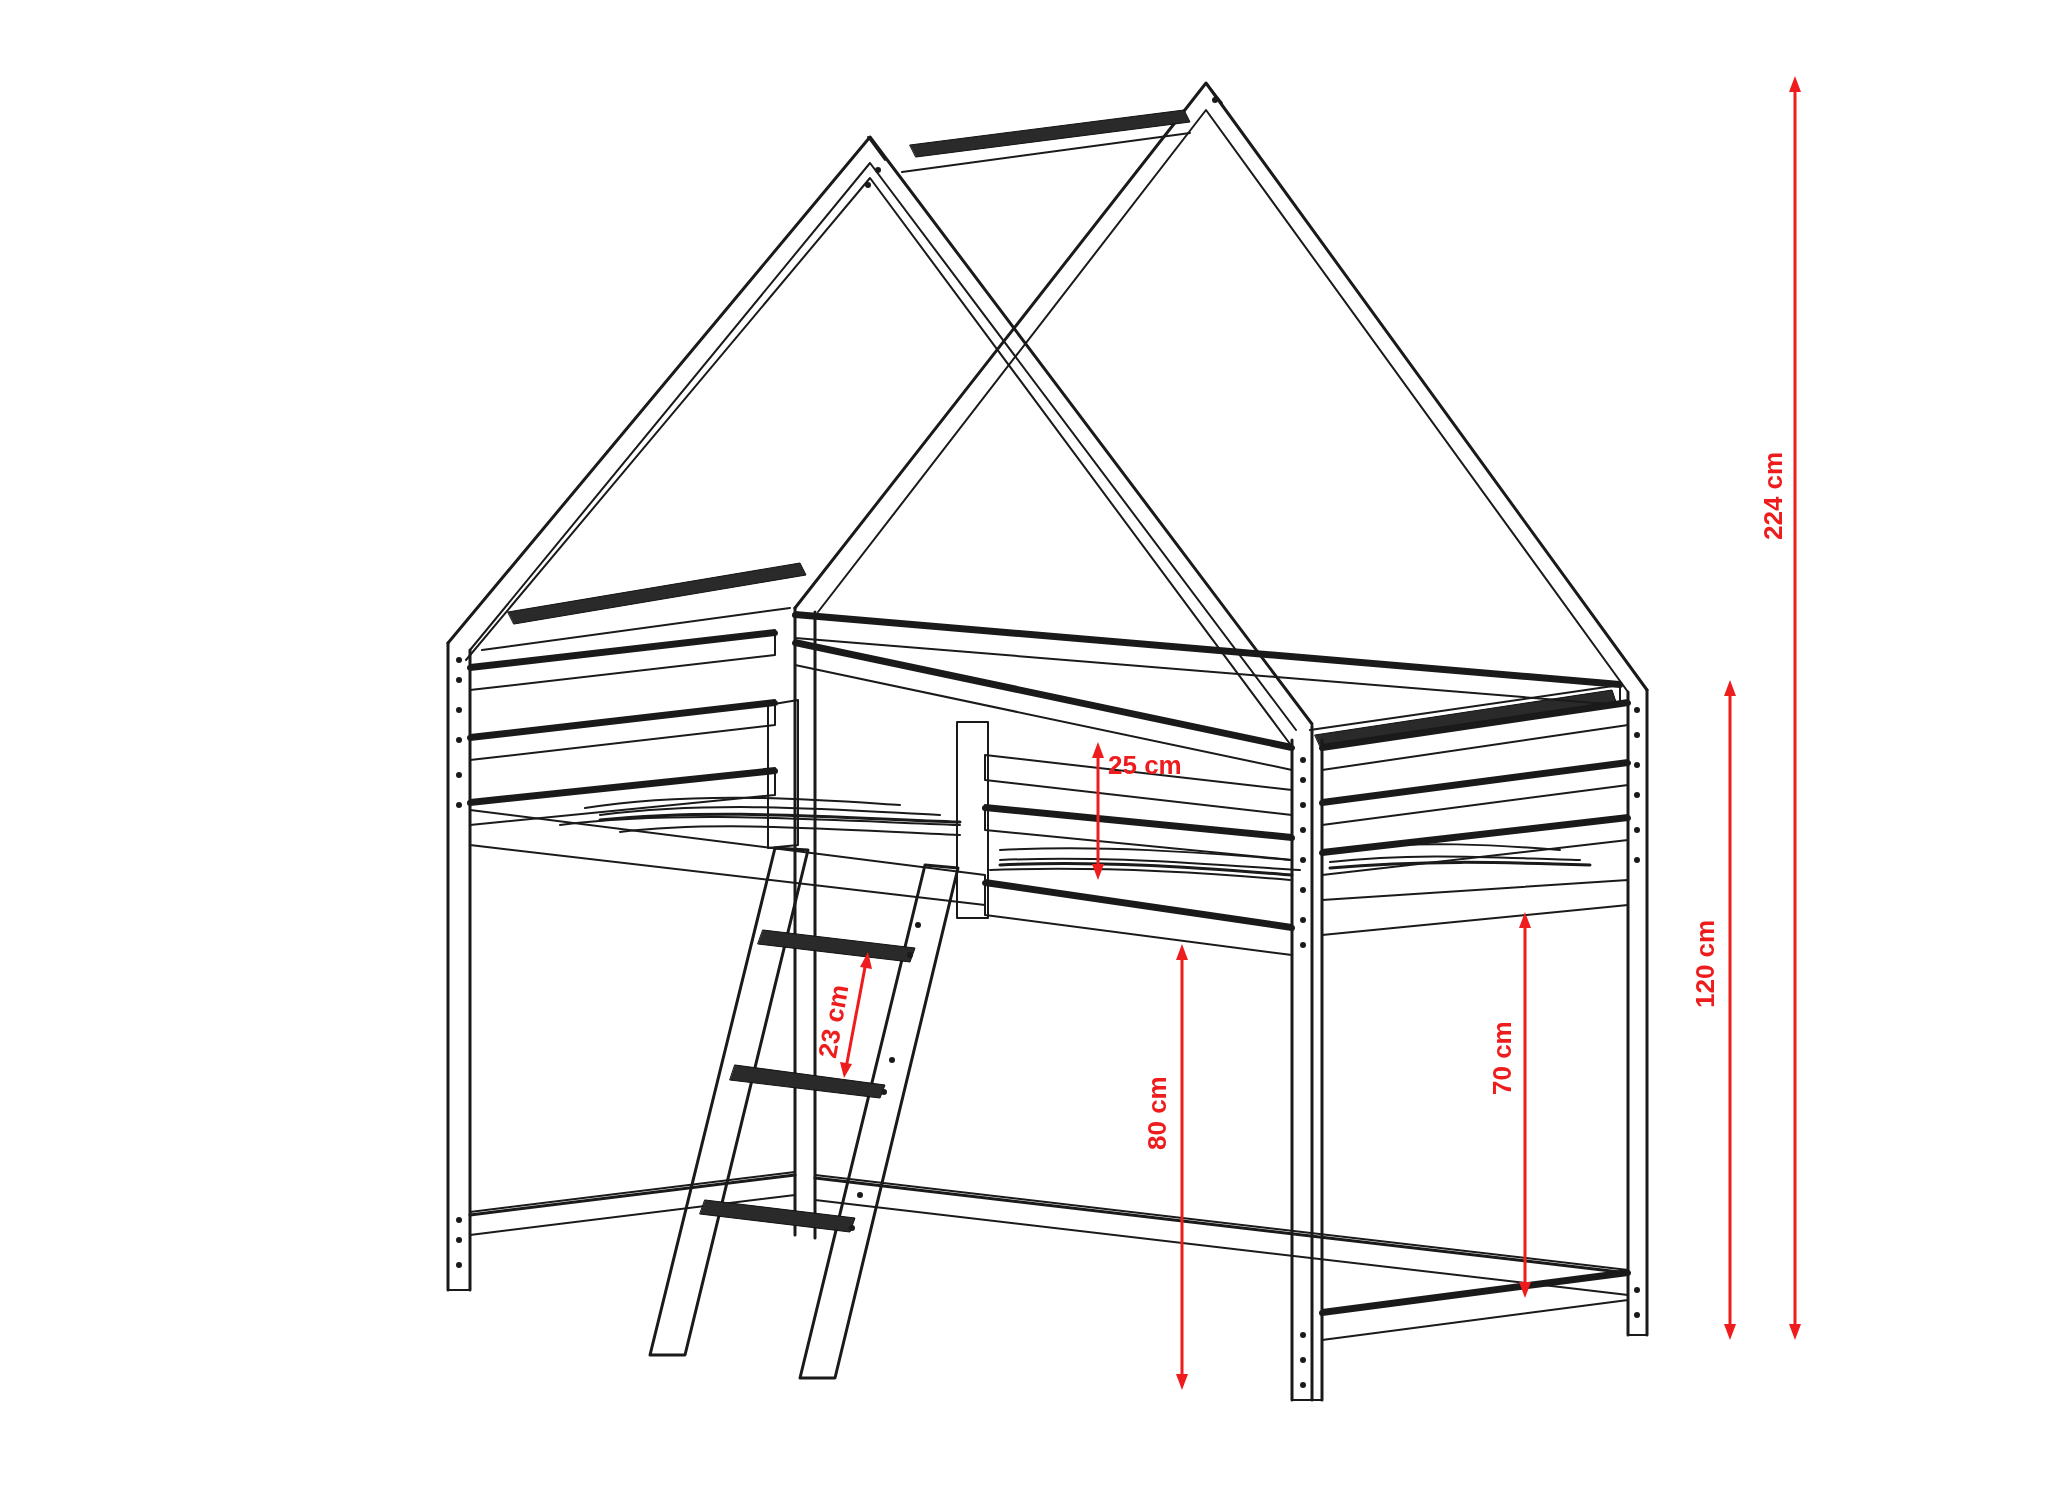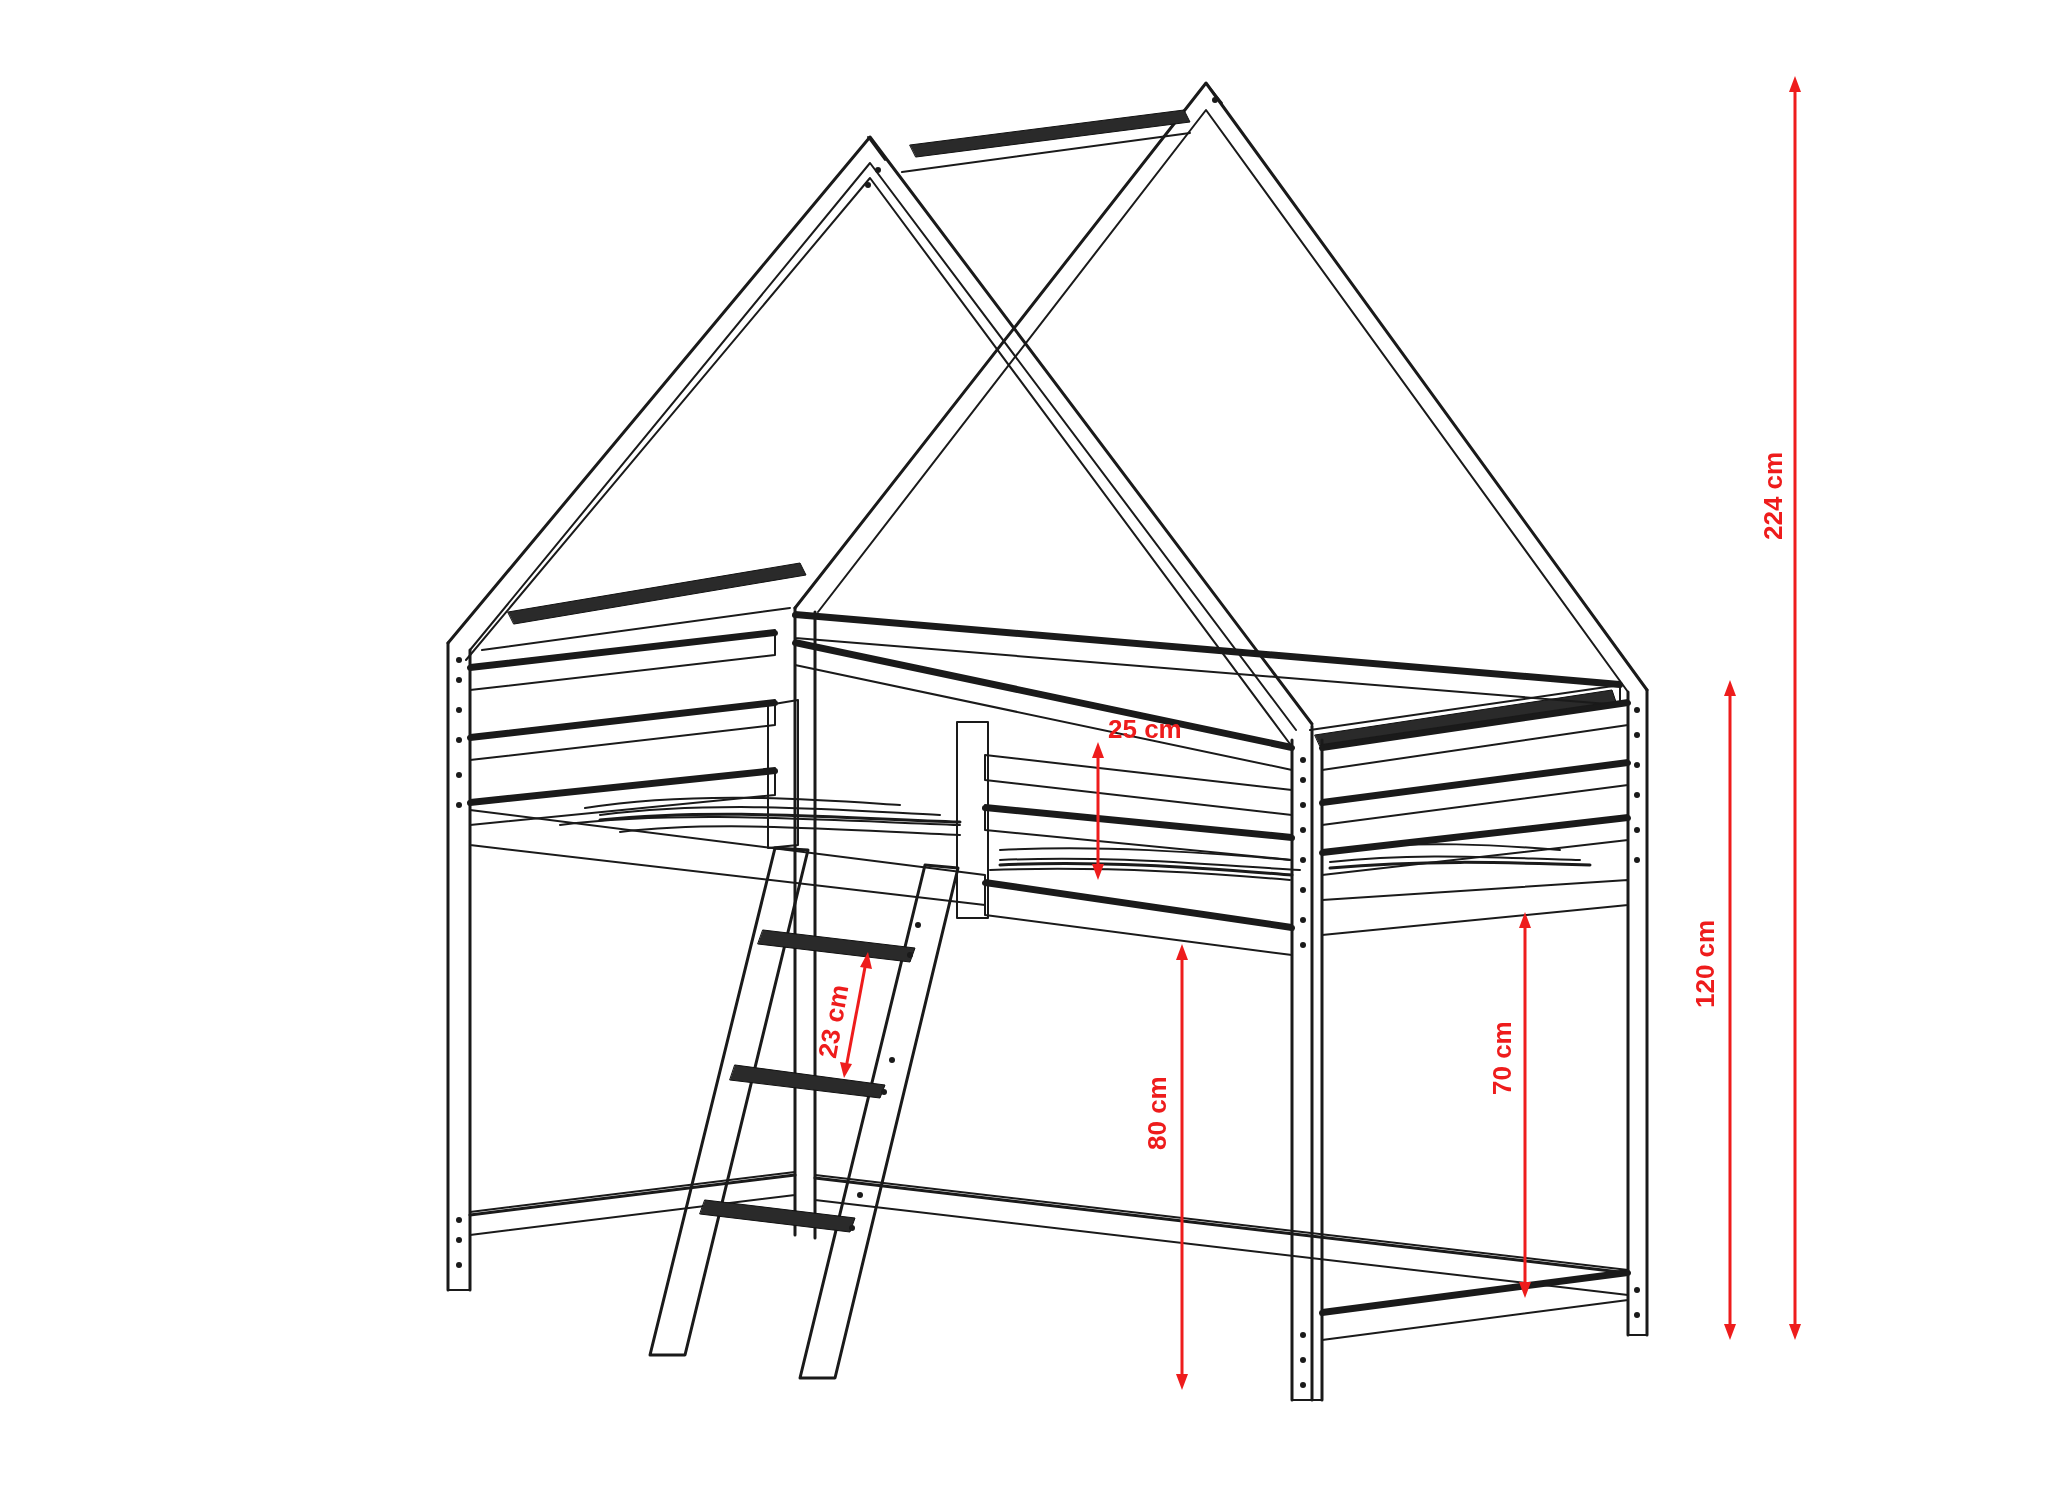--- a/index.html
+++ b/index.html
@@ -200,16 +200,16 @@
     <g>
       <line x1="1525" y1="920" x2="1525" y2="1290"></line>
       <polygon points="1525,912 1519,928 1531,928"></polygon>
       <polygon points="1525,1298 1519,1282 1531,1282"></polygon>
     </g>
   </g>
 </svg>
 
 <div class="dim-label" style="left:1758px; top:540px; transform: rotate(-90deg);">224 cm</div>
 <div class="dim-label" style="left:1690px; top:1008px; transform: rotate(-90deg);">120 cm</div>
-<div class="dim-label" style="left:1108px; top:714px;">25 cm</div>
+<div class="dim-label" style="left:1108px; top:750px;">25 cm</div>
 <div class="dim-label" style="left:812px; top:1055px; transform: rotate(-80deg);">23 cm</div>
 <div class="dim-label" style="left:1142px; top:1150px; transform: rotate(-90deg);">80 cm</div>
 <div class="dim-label" style="left:1487px; top:1095px; transform: rotate(-90deg);">70 cm</div>
 
 </body></html>

